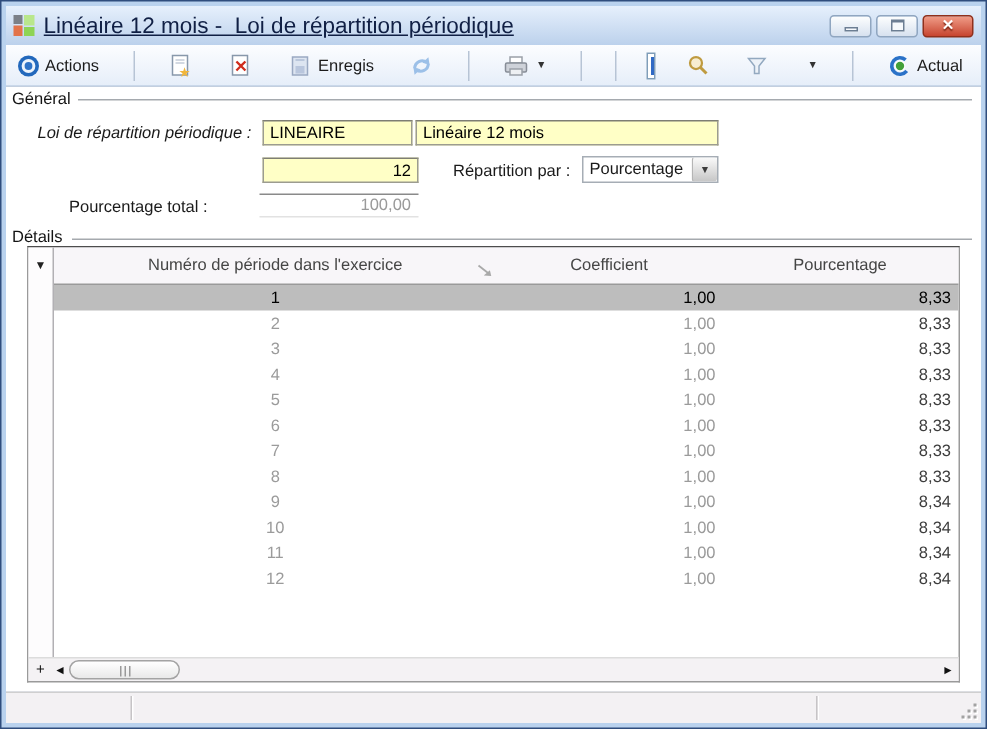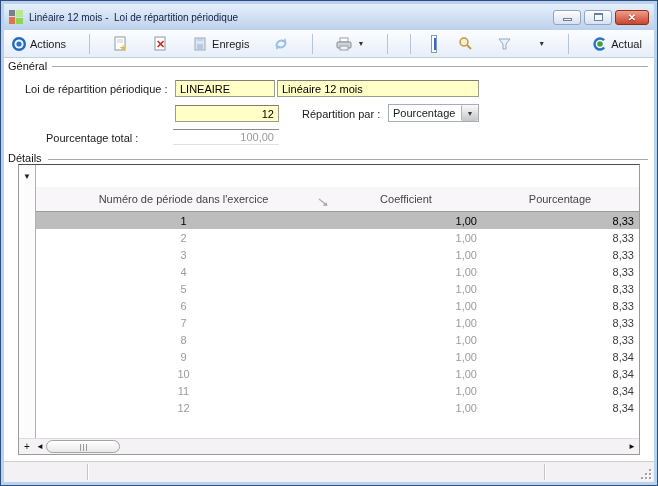--- a/index.html
+++ b/index.html
@@ -11,21 +11,21 @@
             display: flex; flex-direction: column; }
 
   
   .titlebar { height: 26px; flex: 0 0 26px; background: linear-gradient(#e6f0fc, #bcd1ec);
               display: flex; align-items: center; padding: 0 5px; gap: 6px; }
   .appicon { position: relative; width: 14px; height: 14px; flex: 0 0 14px; }
   .appicon .sq1 { position:absolute; left:0; top:0; width:6px; height:6px; background:#7b8088; }
   .appicon .sq2 { position:absolute; left:0; top:7px; width:6px; height:7px; background:#e2734a; }
   .appicon .sq3 { position:absolute; left:7px; top:0; width:7px; height:7px; background:#b9e78c; }
   .appicon .sq4 { position:absolute; left:7px; top:8px; width:7px; height:6px; background:#8ed455; }
-  .title { flex: 1; font-size: 10px; color: #101f44; white-space: pre; overflow: hidden; }
+  .title { flex: 1; font-size: 15px; color: #101f44; white-space: pre; overflow: hidden; text-decoration: underline; }
   .winbtns { display: flex; gap: 3px; }
   .wbtn { width: 28px; height: 15px; border: 1px solid #90a6c0; border-radius: 3px;
           background: linear-gradient(#fdfefe, #d7e1ef);
           display: flex; align-items: center; justify-content: center; }
   .wbtn .minbar { width: 9px; height: 3px; background: #f6f9fc; border: 1px solid #6c7e93; margin-top: 4px; }
   .wbtn .maxbox { width: 9px; height: 8px; border: 1px solid #6c7e93; border-top-width: 2px; background: #f6f9fc; }
   .wbtn.close { width: 34px; background: linear-gradient(#f09c88, #c74530); border-color: #8f301c;
                 color: #fff; font-weight: bold; font-size: 10px; text-shadow: 0 1px 1px #7e2513; }
 
   
@@ -58,21 +58,21 @@
                        display: flex; align-items: center; justify-content: center;
                        font-size: 7px; color: #3c3c3c; }
 
   
   .grid { position: absolute; left: 14px; top: 106px; width: 622px; height: 291px;
           border: 1px solid #9a9a9a; border-top-color: #4d4d4d; background: #fff;
           display: flex; flex-direction: column; }
   .gtop { flex: 1; display: flex; min-height: 0; }
   .selcol { flex: 0 0 17px; width: 17px; border-right: 1px solid #b2b0b4; background: #fdfcfd;
             text-align: center; padding-top: 7px; font-size: 8px; color: #222; }
-  .gmain { flex: 1; display: flex; flex-direction: column; min-width: 0; margin-top: 22px; }
+  .gmain { flex: 1; display: flex; flex-direction: column; min-width: 0; }
   .ghead { height: 25px; flex: 0 0 25px; display: flex; align-items: center;
            background: #f8f6f9; border-bottom: 1px solid #9a9a9a; color: #454545; }
   .gh1 { width: 295px; text-align: center; position: relative; }
   .gh1 .sortmark { position: absolute; right: 2px; top: 4px; }
   .gh2 { width: 150px; text-align: center; }
   .gh3 { flex: 1; text-align: center; }
   .gbody { flex: 1; overflow: hidden; }
   .grow { height: 17px; display: flex; align-items: center; }
   .grow .c1 { width: 295px; text-align: center; color: #9b9b9b; }
   .grow .c2 { width: 150px; text-align: right; padding-right: 4px; color: #9b9b9b; }
@@ -230,21 +230,21 @@
           <rect x="11" y="1" width="2.5" height="11" fill="#2d78cf"></rect>
         </svg>
     </div>
   </div>
 
   <div class="client">
 
     <div class="grouplabel" style="left:4px; top:2px;">Général</div>
     <div class="groupline" style="left:48px; right:6px; top:8px;"></div>
 
-    <div class="flabel" style="left:21px; top:23px;">Loi de répartition périodique :</div>
+    <div class="flabel" style="left:21px; top:23px;font-style:italic;">Loi de répartition périodique :</div>
     <input class="yfield" style="left: 171px; top: 22px; width: 100px;" value="LINEAIRE">
     <input class="yfield" style="left: 273px; top: 22px; width: 202px;" value="Linéaire 12 mois">
 
     <input class="yfield num" style="left: 171px; top: 47px; width: 104px;" value="12">
     <div class="flabel" style="left:298px; top:48px;">Répartition par :</div>
     <div class="selectbox" style="left:384px; top:46px; width:91px;">
       <span class="seltext">Pourcentage</span>
       <span class="selbtn">▼</span>
     </div>
 

